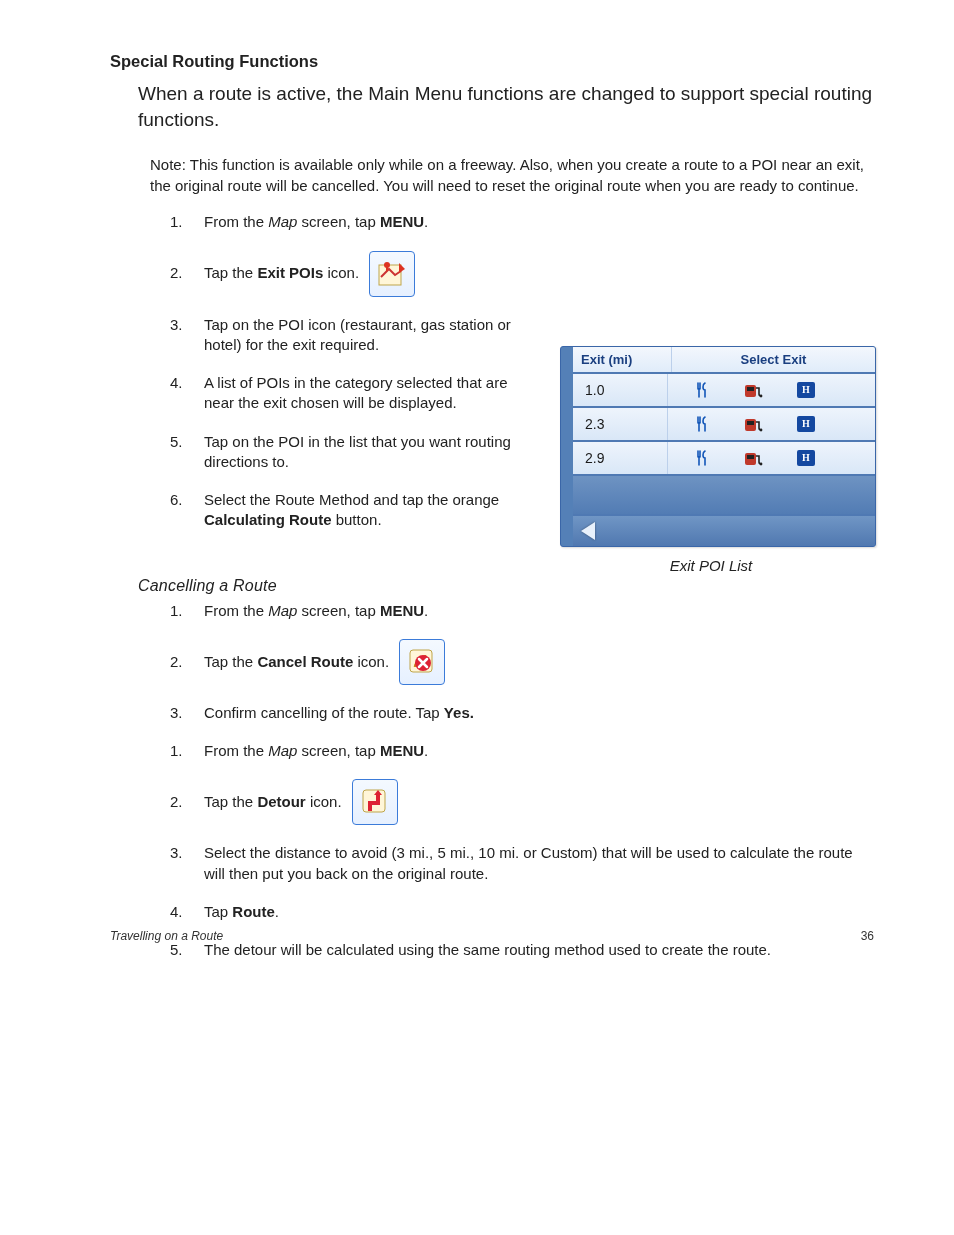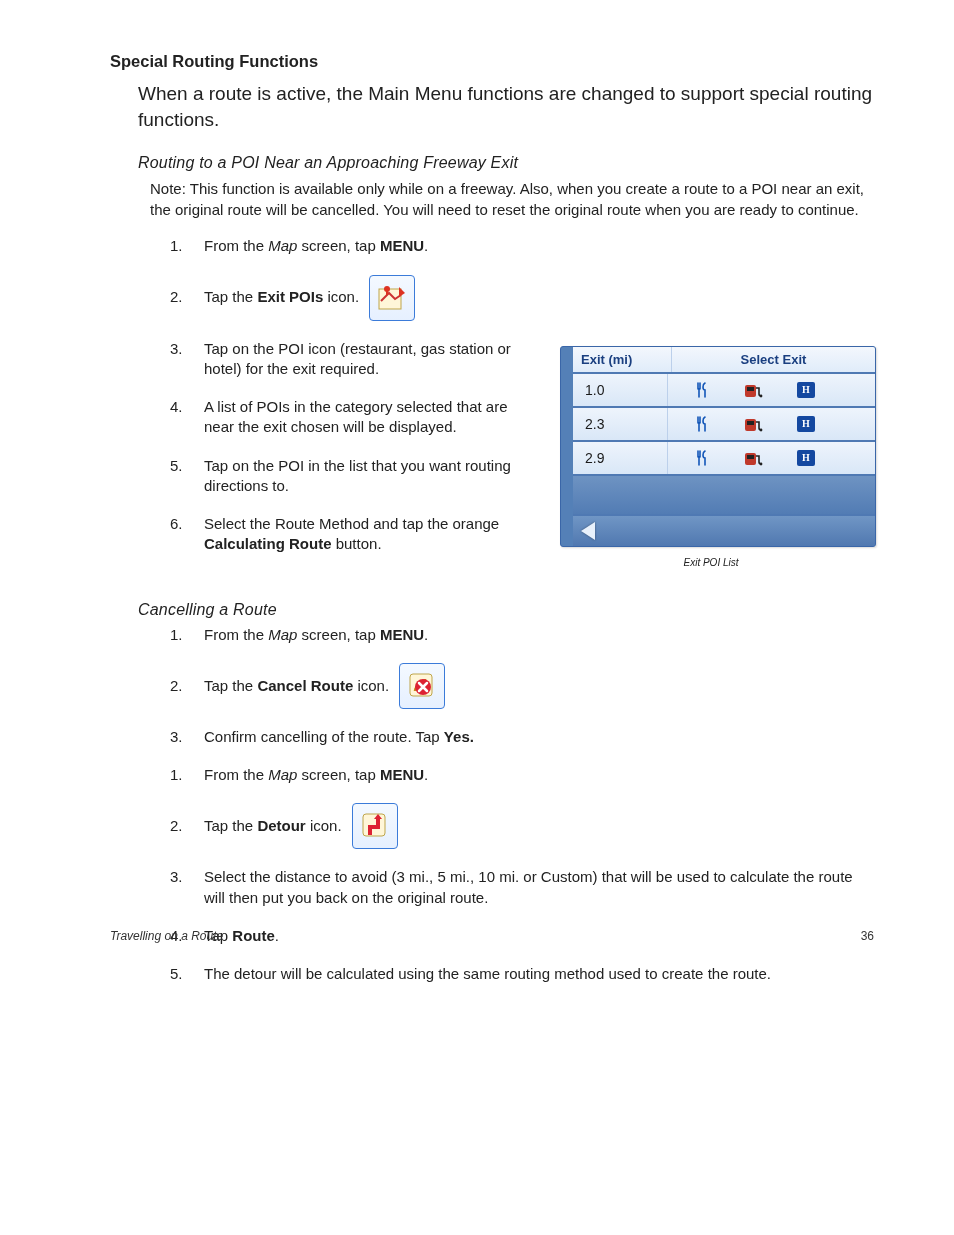--- a/index.html
+++ b/index.html
@@ -139,21 +139,21 @@
   .back-tri {
     width:0;height:0;
     border-top:9px solid transparent;
     border-bottom:9px solid transparent;
     border-right:14px solid #e8f1fc;
     filter: drop-shadow(0 0 1px rgba(0,0,0,.4));
   }
   .caption {
     text-align:center;
     font-style:italic;
-    font-size:10px;
+    font-size:15px;
     margin-top:10px;
     color:#222;
   }
 
   
   .pg-footer {
     position:absolute;
     left:110px; right:80px; bottom:60px;
     display:flex;
     justify-content:space-between;
@@ -167,21 +167,20 @@
   .poi-row .ic { width:24px; height:20px; display:flex; align-items:center; justify-content:center;}
 </style>
 </head>
 <body>
 
 <div class="page">
 
   <div class="h-main">Special Routing Functions</div>
   <div class="intro">When a route is active, the Main Menu functions are changed to support special routing functions.</div>
 
-  <div class="h-sub">Routing to a POI Near an Approaching Freeway Exit</div>
   <div class="note">Note: This function is available only while on a freeway.  Also, when you create a route to a POI near an exit, the original route will be cancelled.  You will need to reset the original route when you are ready to continue.</div>
 
   <div class="step">
     <div class="num">1.</div>
     <div class="text">
       <span>From the </span><span class="it">Map</span><span> screen, tap </span><span class="bold">MENU</span><span>.</span>
     </div>
   </div>
 
   <div class="step ai-center">

